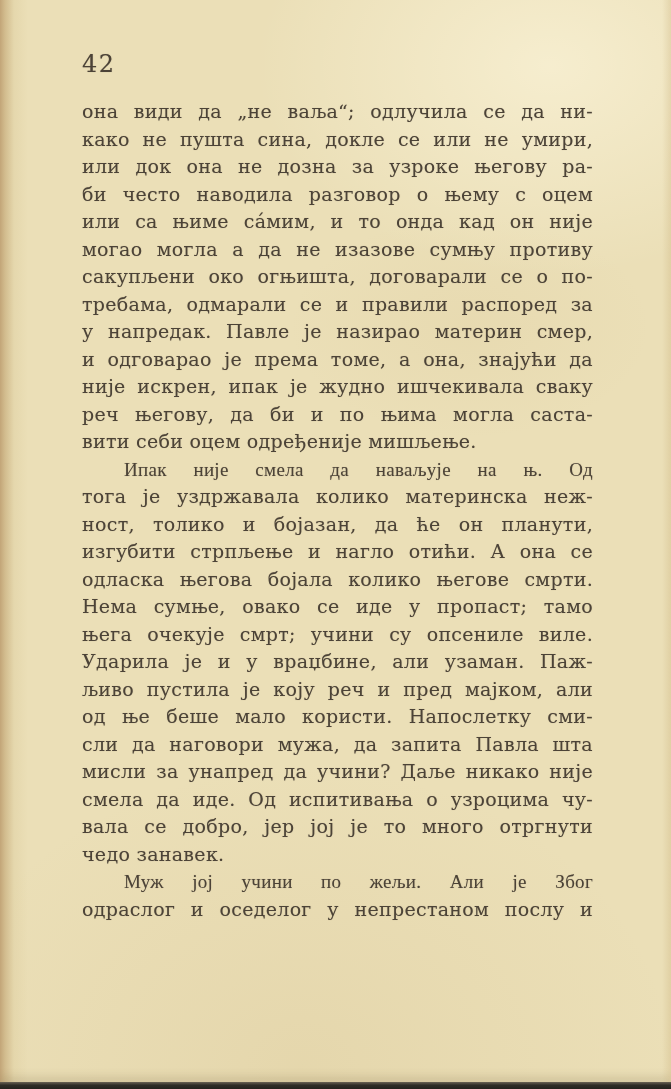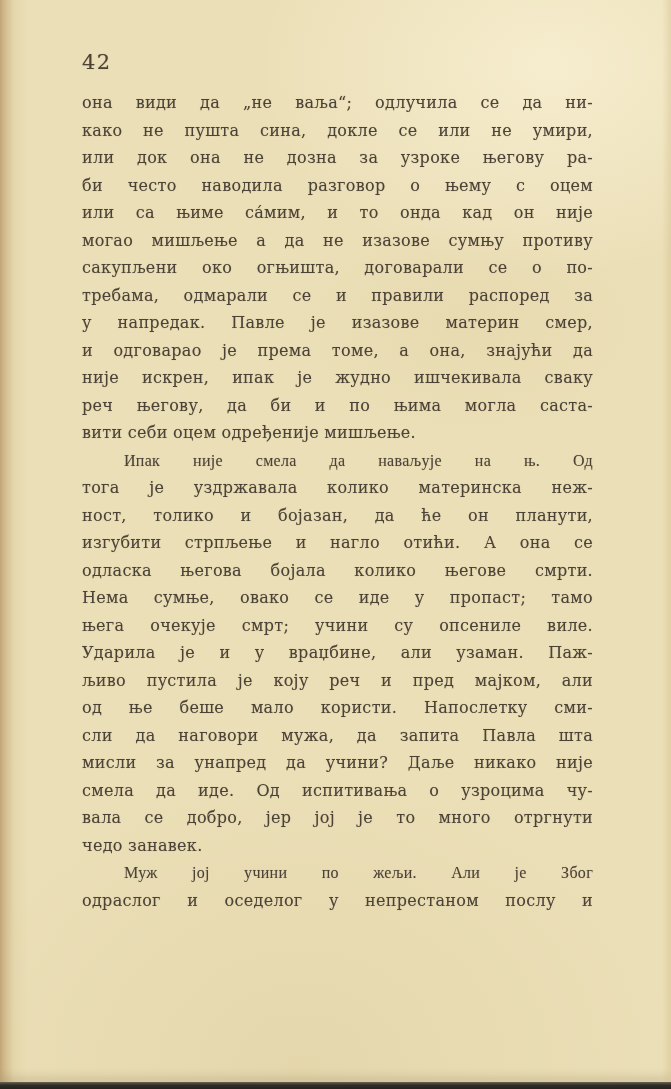--- a/index.html
+++ b/index.html
@@ -20,31 +20,31 @@
       linear-gradient(90deg, #c2a578 0px, #d2bc8e 5px, rgba(224,209,164,0.55) 14px, rgba(235,223,183,0) 28px),
       linear-gradient(270deg, rgba(198,172,118,0.30) 0px, rgba(198,172,118,0) 9px),
       radial-gradient(ellipse 420px 300px at 82% 6%, rgba(255,249,226,0.55), rgba(255,249,226,0) 70%),
       radial-gradient(ellipse 520px 420px at 45% 98%, rgba(185,155,95,0.12), rgba(185,155,95,0) 72%),
       radial-gradient(ellipse 260px 160px at 70% 30%, rgba(190,160,100,0.08), rgba(190,160,100,0) 70%),
       var(--paper);
   }
   .page-number {
     position: absolute;
     top: 50px; left: 82px;
-    font-size: 21px;
+    font-size: 24px;
     letter-spacing: 1.5px;
     color: var(--ink);
     text-shadow: 0 0 1px rgba(76,67,55,0.35);
   }
   .text-block {
     position: absolute;
-    top: 89px; left: 82px;
+    top: 98px; left: 82px;
     width: 511px;
     color: var(--ink);
-    font-size: 16px;
+    font-size: 19px;
     letter-spacing: 0.3px;
     text-shadow: 0 0 1px rgba(76,67,55,0.30);
   }
   .line {
     height: 27.5px;
     line-height: 27.5px;
     text-align: justify;
     text-align-last: justify;
     overflow: visible;
   }
@@ -63,24 +63,24 @@
 
 <div class="page">
   <div class="page-number">42</div>
 
   <div class="text-block">
       <div class="line">она види да „не ваља“; одлучила се да ни-</div>
       <div class="line">како не пушта сина, докле се или не умири,</div>
       <div class="line">или док она не дозна за узроке његову ра-</div>
       <div class="line">би често наводила разговор о њему с оцем</div>
       <div class="line">или са њиме са́мим, и то онда кад он није</div>
-      <div class="line">могао мишљење а да не изазове сумњу противу</div>
+      <div class="line">могао могла а да не изазове сумњу противу</div>
       <div class="line">сакупљени око огњишта, договарали се о по-</div>
       <div class="line">требама, одмарали се и правили распоред за</div>
-      <div class="line">у напредак. Павле је изазове материн смер,</div>
+      <div class="line">у напредак. Павле је назирао материн смер,</div>
       <div class="line">и одговарао је према томе, а она, знајући да</div>
       <div class="line">није искрен, ипак је жудно ишчекивала сваку</div>
       <div class="line">реч његову, да би и по њима могла саста-</div>
       <div class="line end">вити себи оцем одређеније мишљење.</div>
       <div class="line indent">Ипак није смела да наваљује на њ. Од</div>
       <div class="line">тога је уздржавала колико материнска неж-</div>
       <div class="line">ност, толико и бојазан, да ће он планути,</div>
       <div class="line">изгубити стрпљење и нагло отићи. А она се</div>
       <div class="line">одласка његова бојала колико његове смрти.</div>
       <div class="line">Нема сумње, овако се иде у пропаст; тамо</div>

